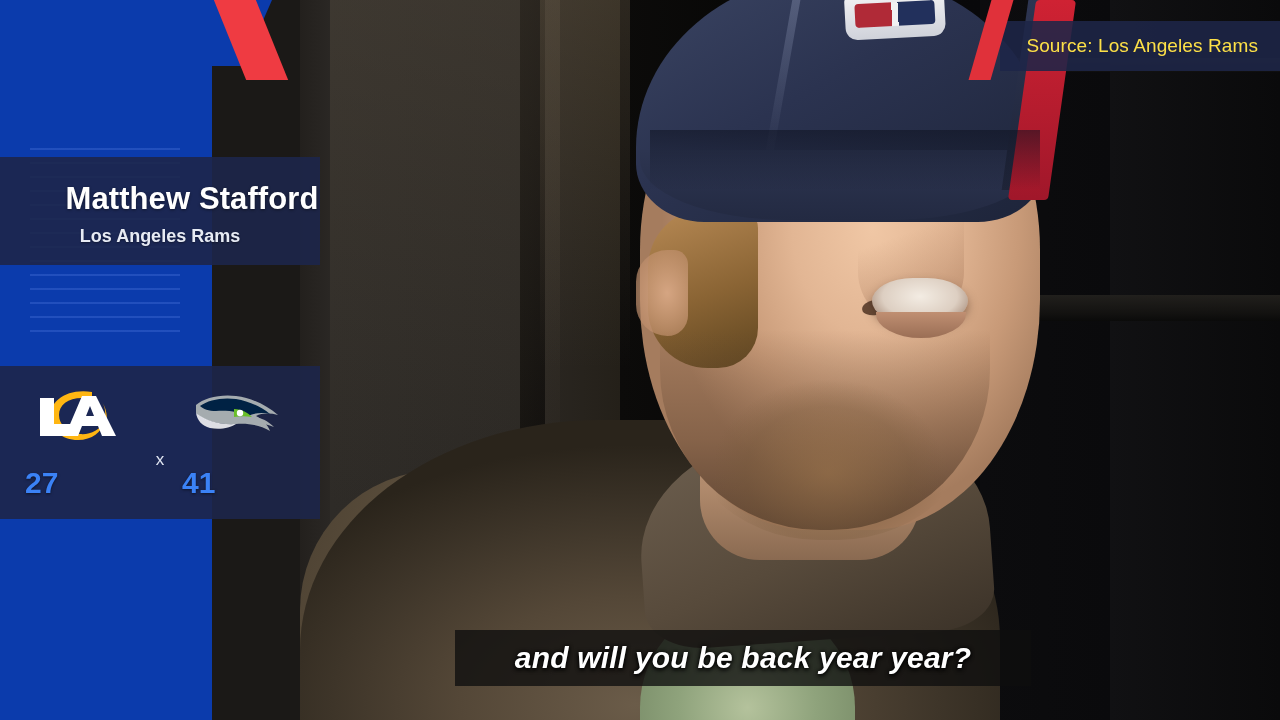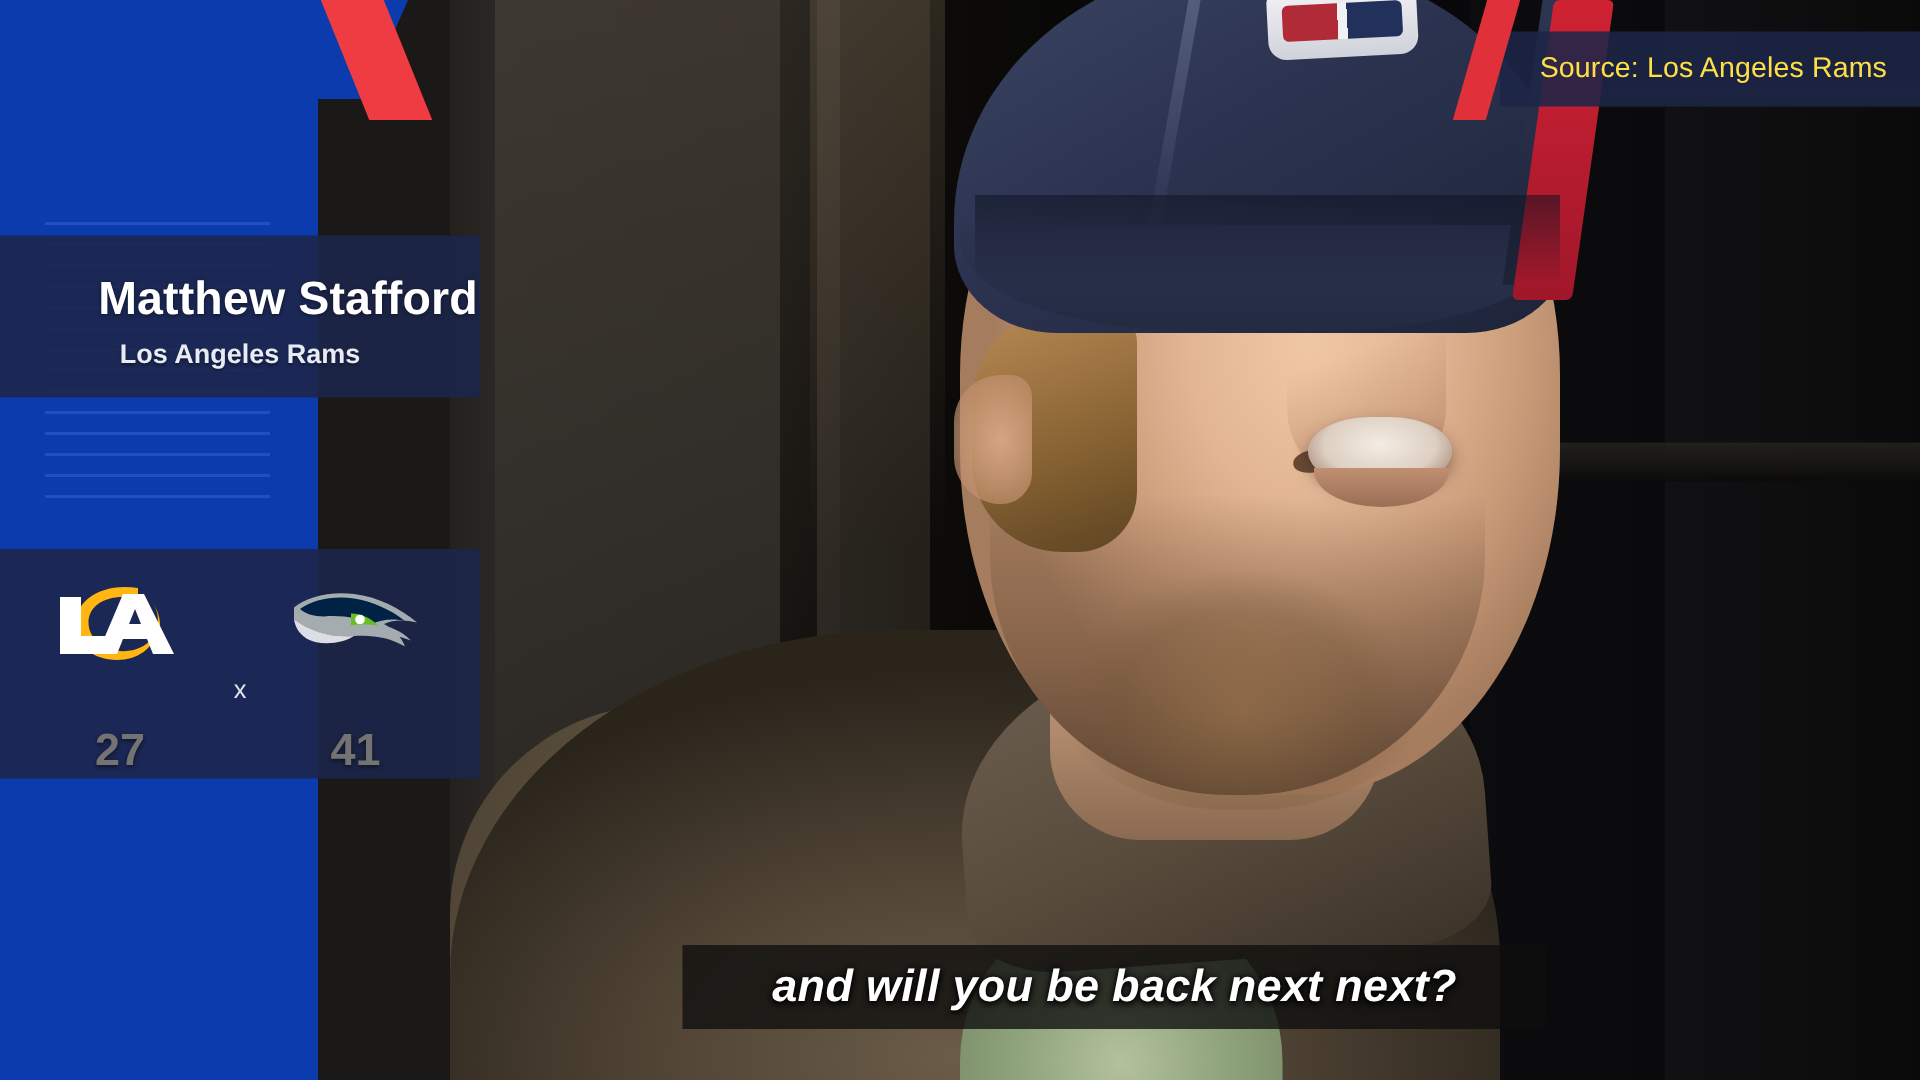--- a/index.html
+++ b/index.html
@@ -235,22 +235,22 @@
 
   .score-row{position:absolute;left:0;top:380px;width:320px;height:70px;}
   .logo-slot{position:absolute;top:0;width:110px;height:70px;display:flex;align-items:center;justify-content:center;}
   .logo-slot.home{left:25px;}
   .logo-slot.away{left:182px;}
   .vs-x{
     position:absolute;left:0;top:450px;width:320px;text-align:center;
     color:#dfe4f0;font-size:17px;font-weight:400;
   }
   .score-val{
-    position:absolute;top:484px;width:110px;text-align:center;
-    color:#737373;font-size:30px;font-weight:700;
+    position:absolute;top:466px;width:110px;
+    color:#3b82f6;font-size:30px;font-weight:700;
     text-shadow:0 1px 3px rgba(0,0,0,.5);
   }
   .score-val.home{left:25px;}
   .score-val.away{left:182px;}
 
   .nfl-slot{
     position:absolute;left:64px;top:588px;width:84px;height:96px;
   }
 
   
@@ -374,16 +374,16 @@
   <div class="score-val home">27</div>
   <div class="score-val away">41</div>
 
 
   <div class="source-bar">
     <span class="source-slash"></span>
     <span>Source: Los Angeles Rams</span>
   </div>
 
   <div class="subtitle-bar">
-    <span class="subtitle-text">and will you be back next next?</span>
+    <span class="subtitle-text">and will you be back year year?</span>
   </div>
 
 </div>
 
 </body></html>

